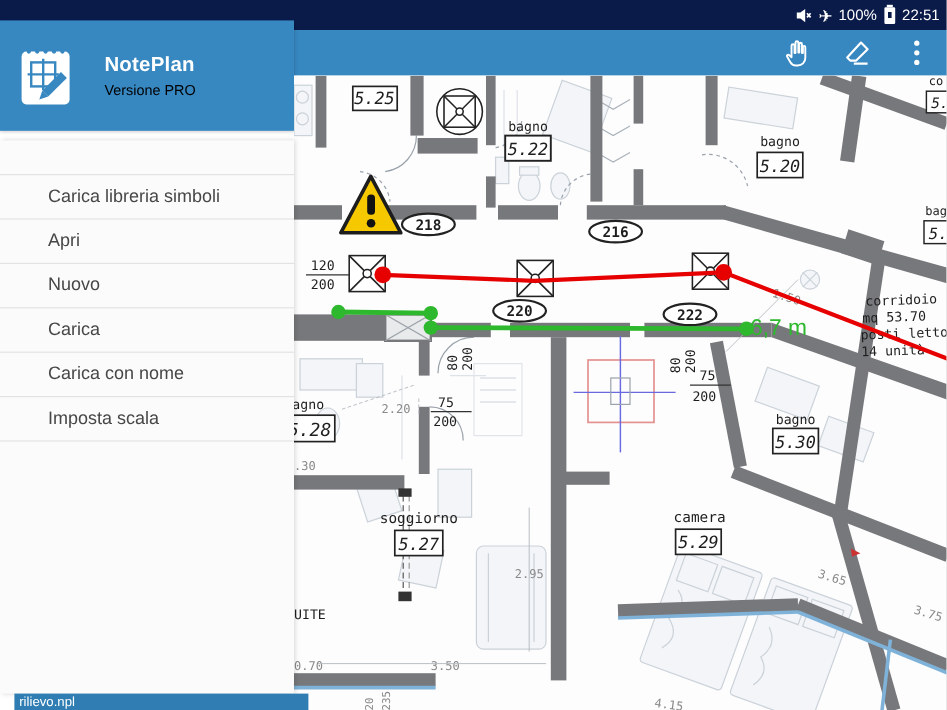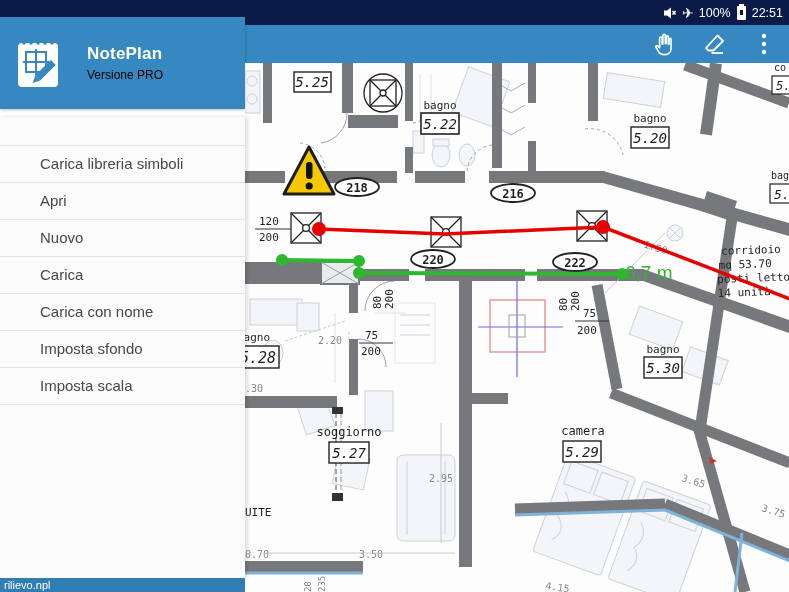--- a/index.html
+++ b/index.html
@@ -25,21 +25,21 @@
   .apptitles{margin-left:26px;color:#fff;}
   .apptitle{font-size:17px;font-weight:bold;letter-spacing:.2px;}
   .appsub{font-size:12px;color:#000000;margin-top:4px;}
   
   .sidebar{position:absolute;left:0;top:117px;width:245px;height:461px;background:#fbfbfb;
            box-shadow:2px 0 4px rgba(0,0,0,.15);}
   .menu{margin-top:28px;border-top:1px solid #e3e3e3;}
   .menu-item{height:36px;line-height:36px;border-bottom:1px solid #e3e3e3;padding-left:40px;
              font-size:15px;color:#474747;cursor:pointer;}
   
-  .bottombar{position:absolute;left:0;top:578px;width:245px;height:14px;background:#2f7db3;
+  .bottombar{position:absolute;left:12px;top:578px;width:245px;height:14px;background:#2f7db3;
              color:#fff;font-size:11px;line-height:14px;padding-left:4px;box-sizing:border-box;}
   
   .planwrap{position:absolute;left:245px;top:63px;width:544px;height:529px;background:#fdfdfd;overflow:hidden;}
   .plantext{font-family:"DejaVu Sans Mono",monospace;fill:#1e1e1e;}
   .dim{font-family:"DejaVu Sans Mono",monospace;fill:#8a8a8a;}
 </style>
 </head>
 <body>
 
 <div class="screen">
@@ -381,21 +381,20 @@
     </svg>
   </div>
 
   <div class="sidebar">
     <div class="menu">
       <div class="menu-item">Carica libreria simboli</div>
       <div class="menu-item">Apri</div>
       <div class="menu-item">Nuovo</div>
       <div class="menu-item">Carica</div>
       <div class="menu-item">Carica con nome</div>
-      <div class="menu-item">Imposta sfondo</div>
       <div class="menu-item">Imposta scala</div>
     </div>
   </div>
 
   <div class="bottombar">
     <span>rilievo.npl</span>
   </div>
 
 </div>
 

